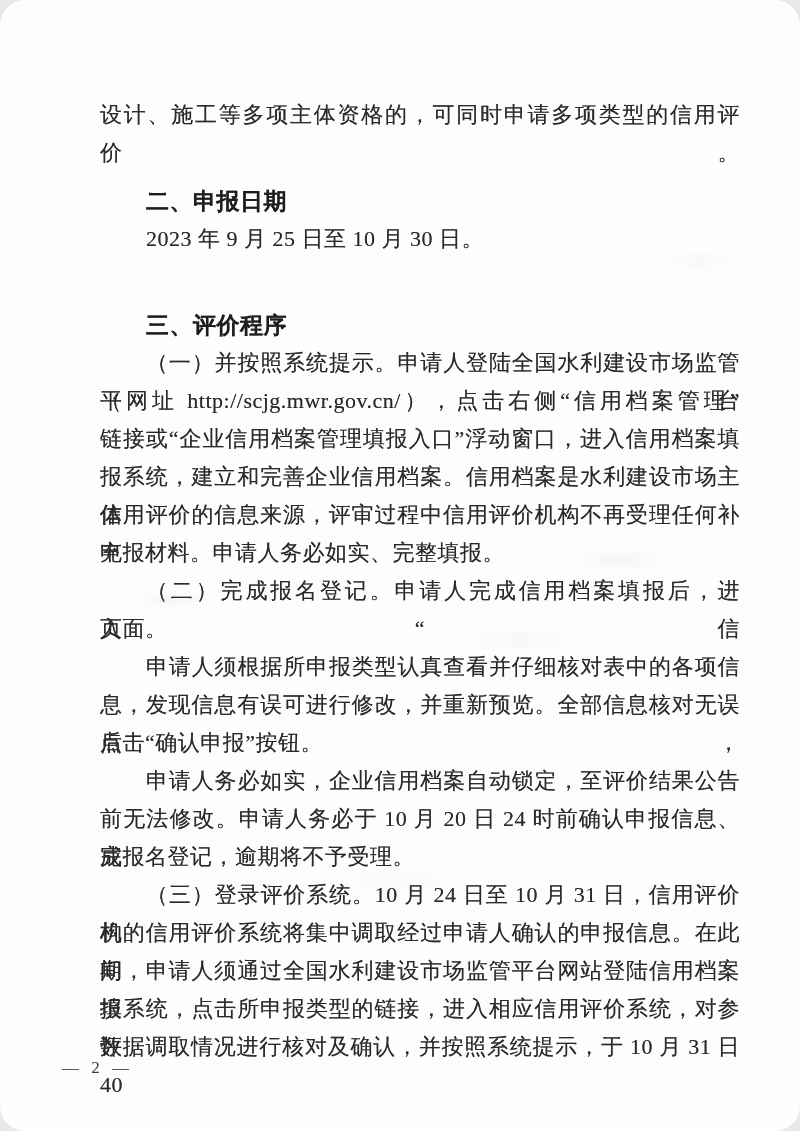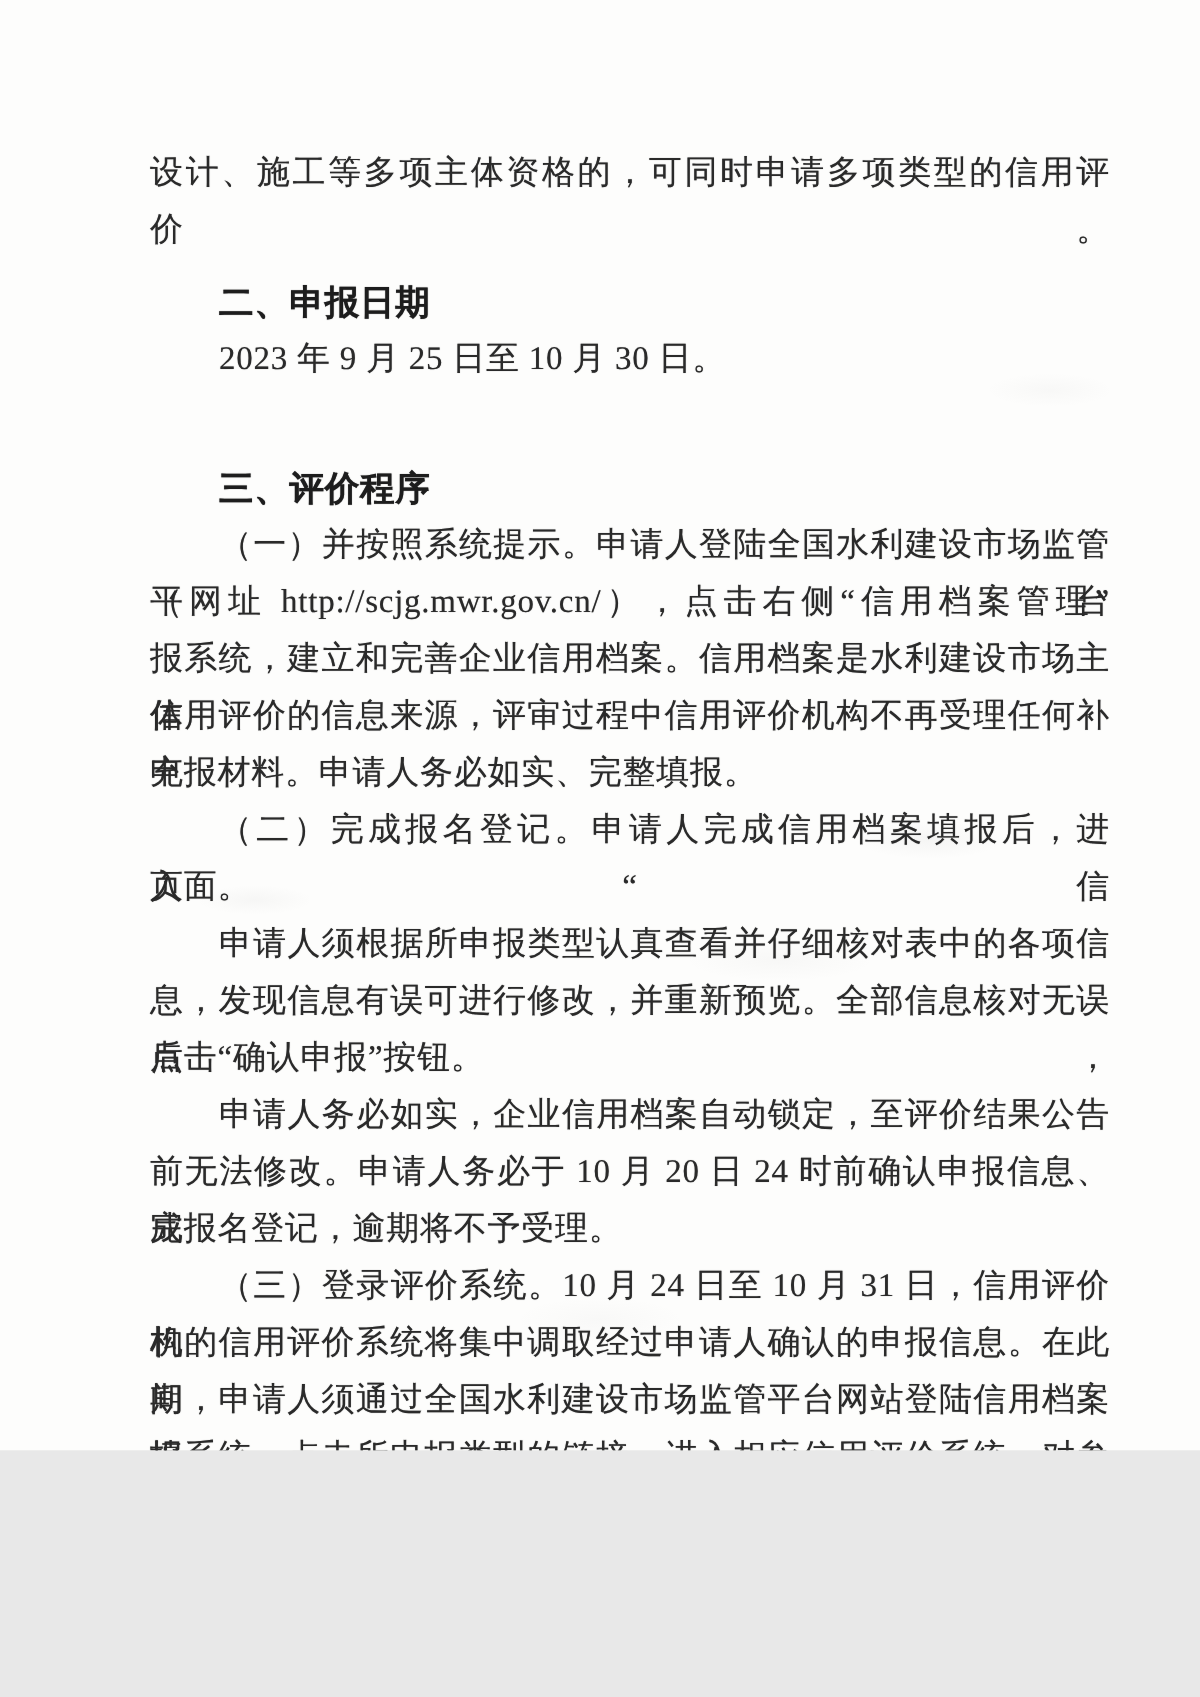--- a/index.html
+++ b/index.html
@@ -3,32 +3,33 @@
 <meta charset="utf-8">
 <style>
   html, body {
     margin: 0;
     padding: 0;
     background: #e8e8e8;
   }
   .doc-page {
     position: relative;
     width: 800px;
-    height: 967px;
+    height: 1131px;
     margin: 0 auto;
     background-color: #fdfdfc;
     
     background-image:
       radial-gradient(ellipse 70px 18px at 620px 560px, rgba(120,120,120,0.06), transparent 70%),
       radial-gradient(ellipse 55px 14px at 170px 600px, rgba(120,120,120,0.05), transparent 70%),
       radial-gradient(ellipse 90px 20px at 520px 640px, rgba(120,120,120,0.045), transparent 70%),
       radial-gradient(ellipse 60px 16px at 700px 260px, rgba(120,120,120,0.04), transparent 70%),
       radial-gradient(ellipse 80px 22px at 400px 880px, rgba(120,120,120,0.035), transparent 70%);
     overflow: hidden;
     font-family: "Liberation Serif", "DejaVu Serif", serif;
+    border-radius: 25px;
   }
   .doc-body {
     position: absolute;
     left: 100px;
     top: 96px;
     width: 640px;
   }
   .line {
     margin: 0;
     padding: 0;
@@ -71,20 +72,21 @@
 
 <div class="doc-page">
   <div class="doc-body" id="lines-container">
 
   <p class="line body justify">设计、施工等多项主体资格的，可同时申请多项类型的信用评价。</p>
       <p class="line heading indent">二、申报日期</p>
       <p class="line body indent">2023 年 9 月 25 日至 10 月 30 日。</p>
       <p class="line heading indent">三、评价程序</p>
       <p class="line body indent justify">（一）并按照系统提示。申请人登陆全国水利建设市场监管平台</p>
       <p class="line body justify">（网址 http://scjg.mwr.gov.cn/），点击右侧“信用档案管理”</p>
+      <p class="line body justify">链接或“企业信用档案管理填报入口”浮动窗口，进入信用档案填</p>
       <p class="line body justify">报系统，建立和完善企业信用档案。信用档案是水利建设市场主体</p>
       <p class="line body justify">信用评价的信息来源，评审过程中信用评价机构不再受理任何补充</p>
       <p class="line body">申报材料。申请人务必如实、完整填报。</p>
       <p class="line body indent justify">（二）完成报名登记。申请人完成信用档案填报后，进入“信</p>
       <p class="line body">页面。</p>
       <p class="line body indent justify">申请人须根据所申报类型认真查看并仔细核对表中的各项信</p>
       <p class="line body justify">息，发现信息有误可进行修改，并重新预览。全部信息核对无误后，</p>
       <p class="line body">点击“确认申报”按钮。</p>
       <p class="line body indent justify">申请人务必如实，企业信用档案自动锁定，至评价结果公告</p>
       <p class="line body justify">前无法修改。申请人务必于 10 月 20 日 24 时前确认申报信息、完</p>

